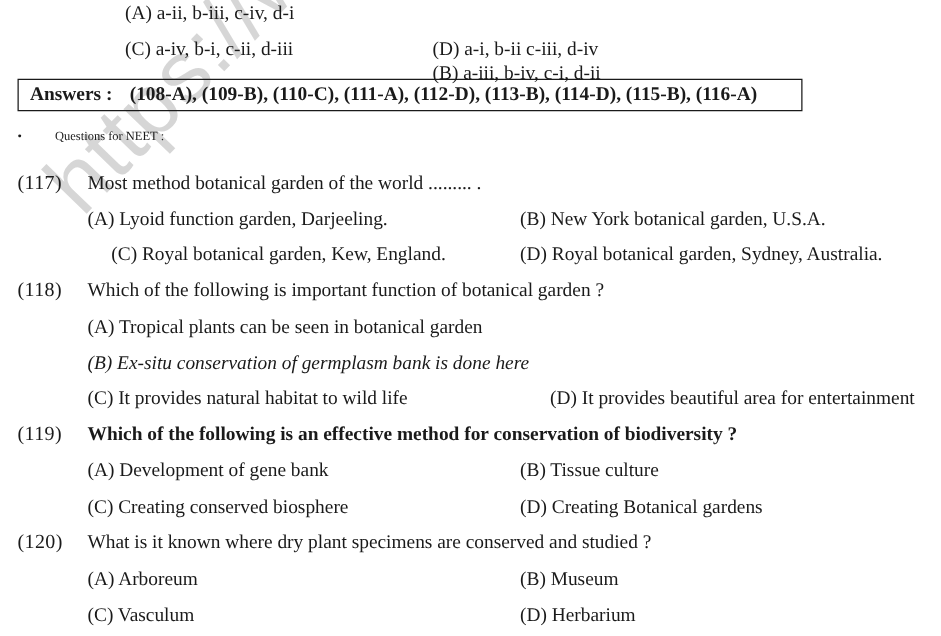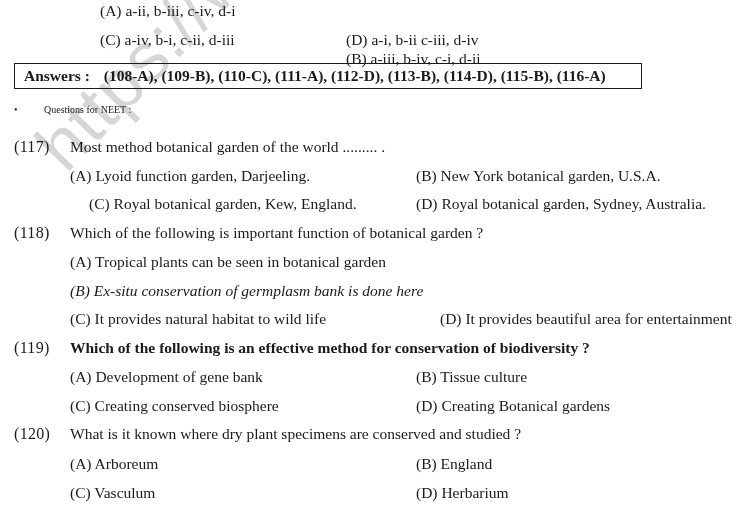--- a/index.html
+++ b/index.html
@@ -114,17 +114,17 @@
   <div class="qnum" style="top:338px;">(119)</div>
   <div class="line" style="left:70px; top:338px;font-weight:bold;">Which of the following is an effective method for conservation of biodiversity ?</div>
   <div class="line" style="left:70px; top:367px;">(A) Development of gene bank</div>
   <div class="line" style="left:416px; top:367px;">(B) Tissue culture</div>
   <div class="line" style="left:70px; top:396px;">(C) Creating conserved biosphere</div>
   <div class="line" style="left:416px; top:396px;">(D) Creating Botanical gardens</div>
 
   <div class="qnum" style="top:424px;">(120)</div>
   <div class="line" style="left:70px; top:424px;">What is it known where dry plant specimens are conserved and studied ?</div>
   <div class="line" style="left:70px; top:454px;">(A) Arboreum</div>
-  <div class="line" style="left:416px; top:454px;">(B) England</div>
+  <div class="line" style="left:416px; top:454px;">(B) Museum</div>
   <div class="line" style="left:70px; top:483px;">(C) Vasculum</div>
   <div class="line" style="left:416px; top:483px;">(D) Herbarium</div>
 
 </div>
 
 </body></html>

